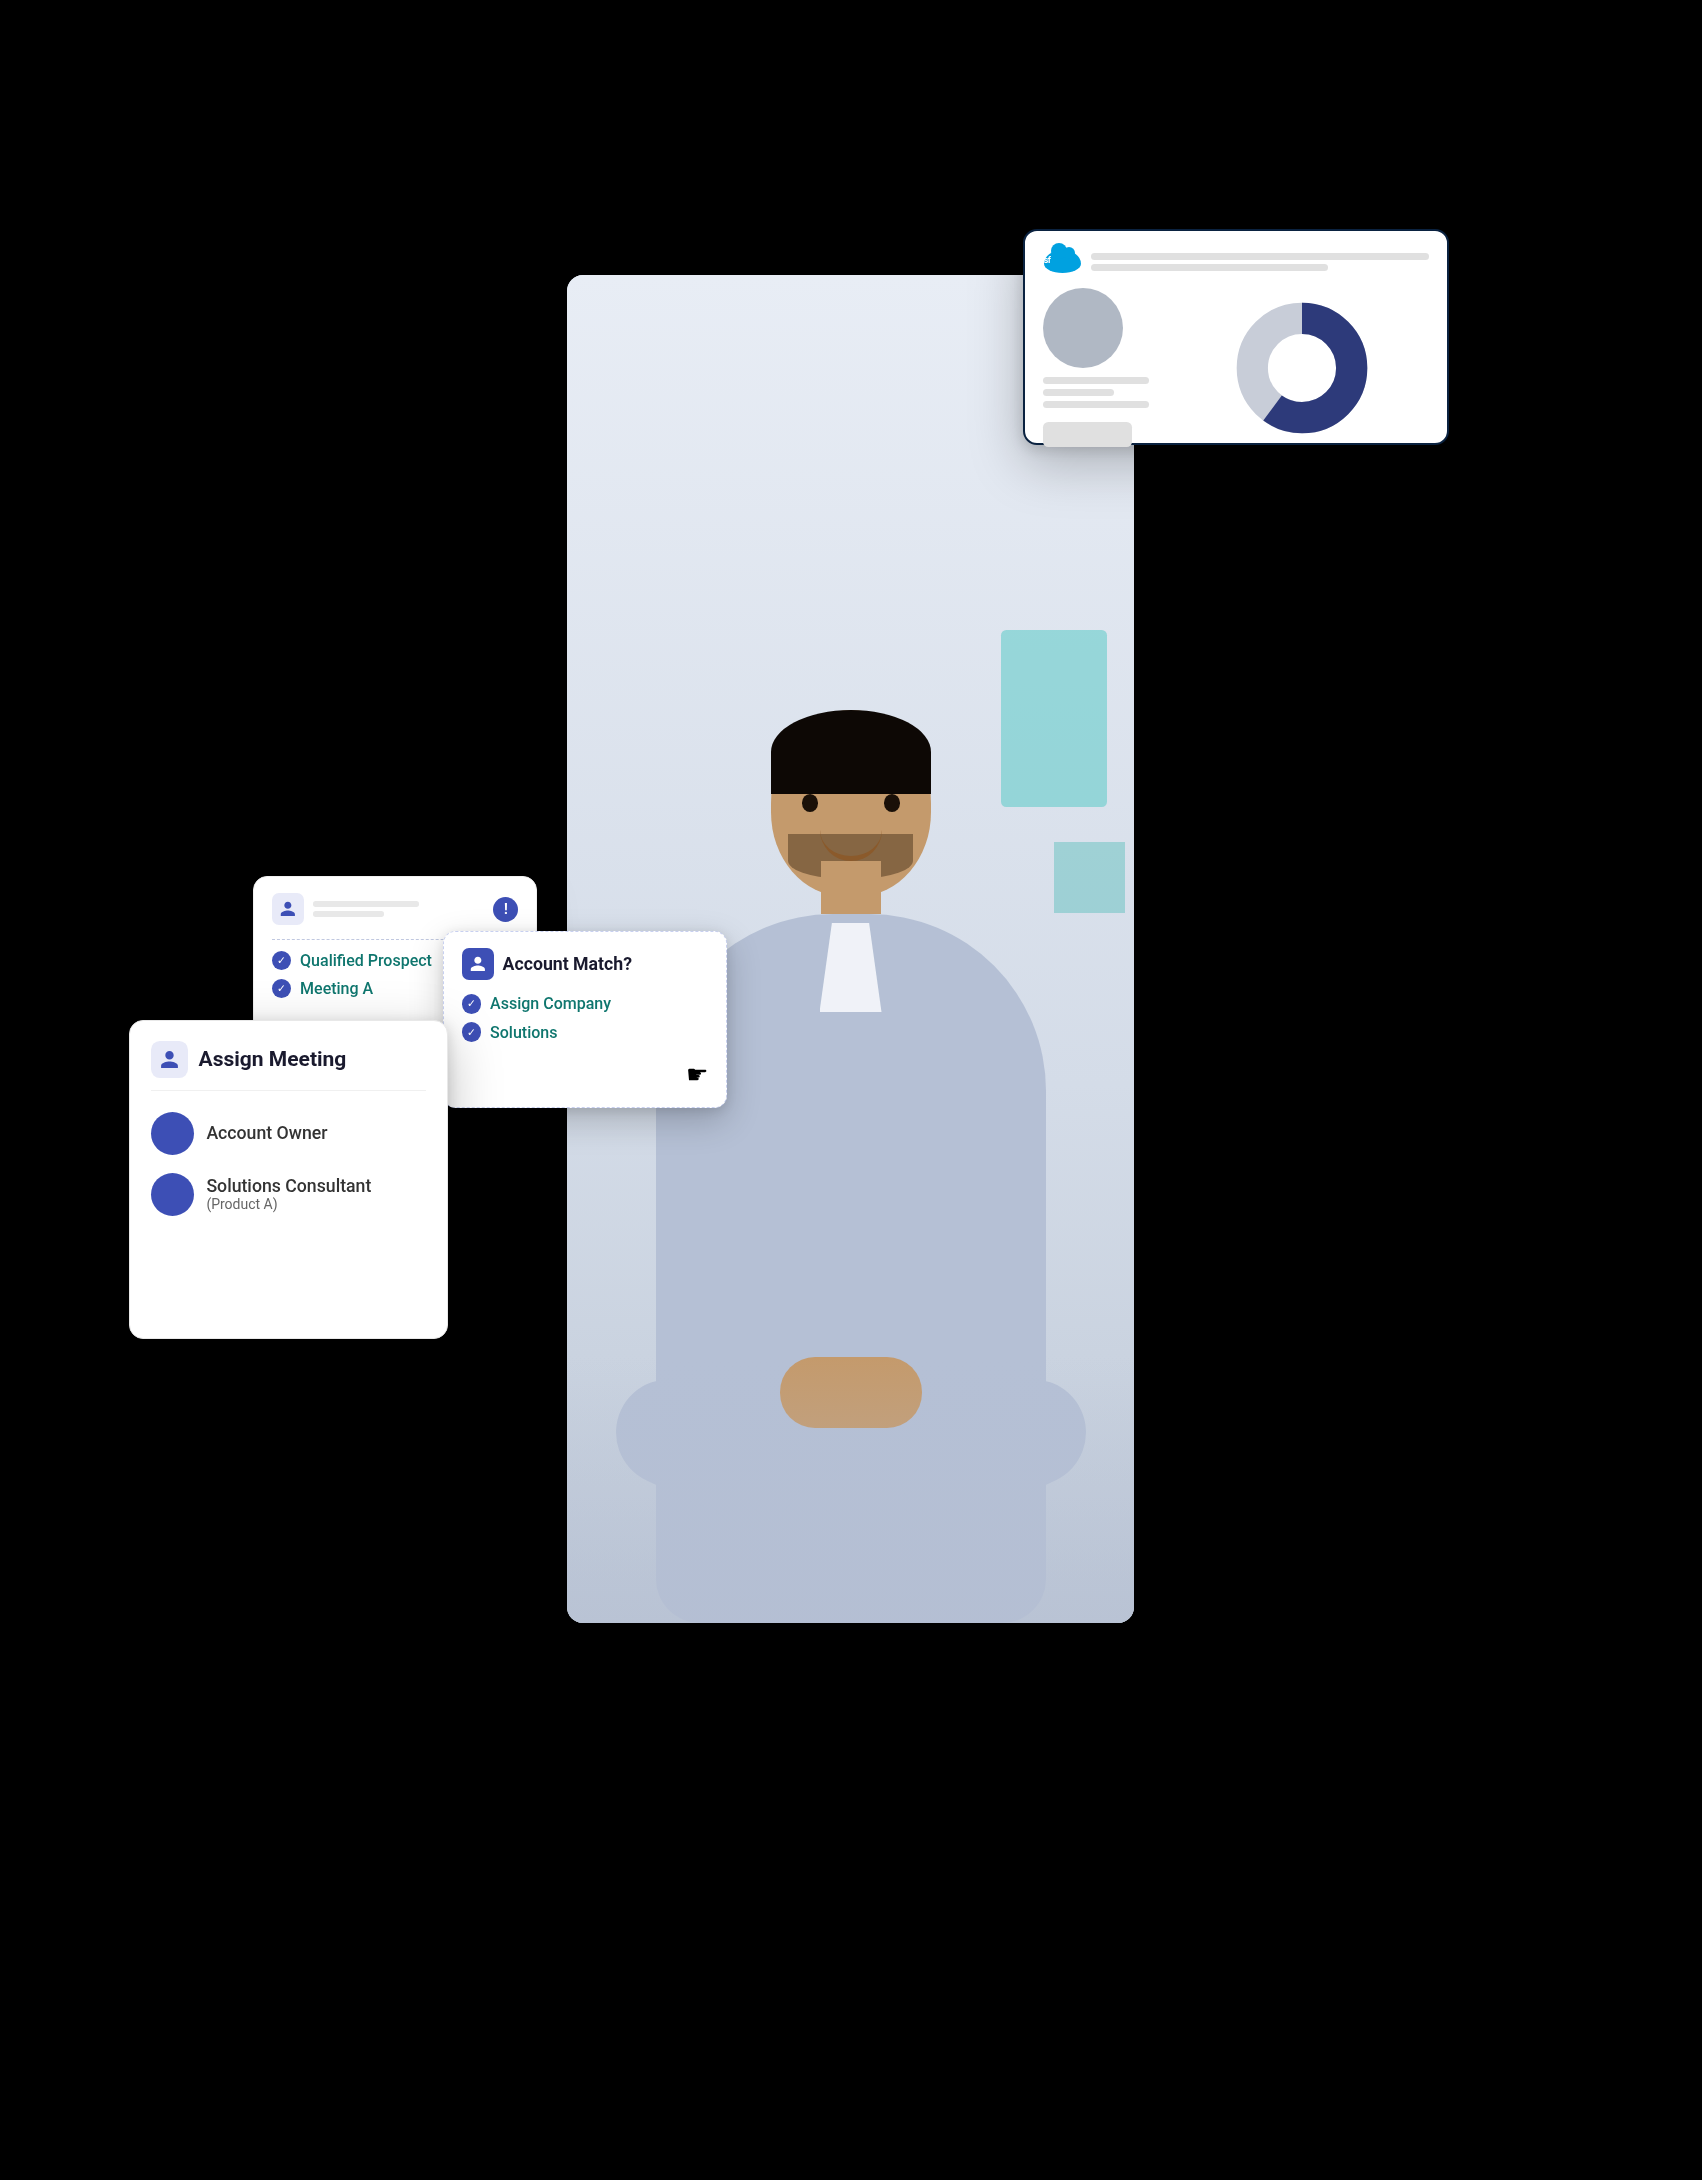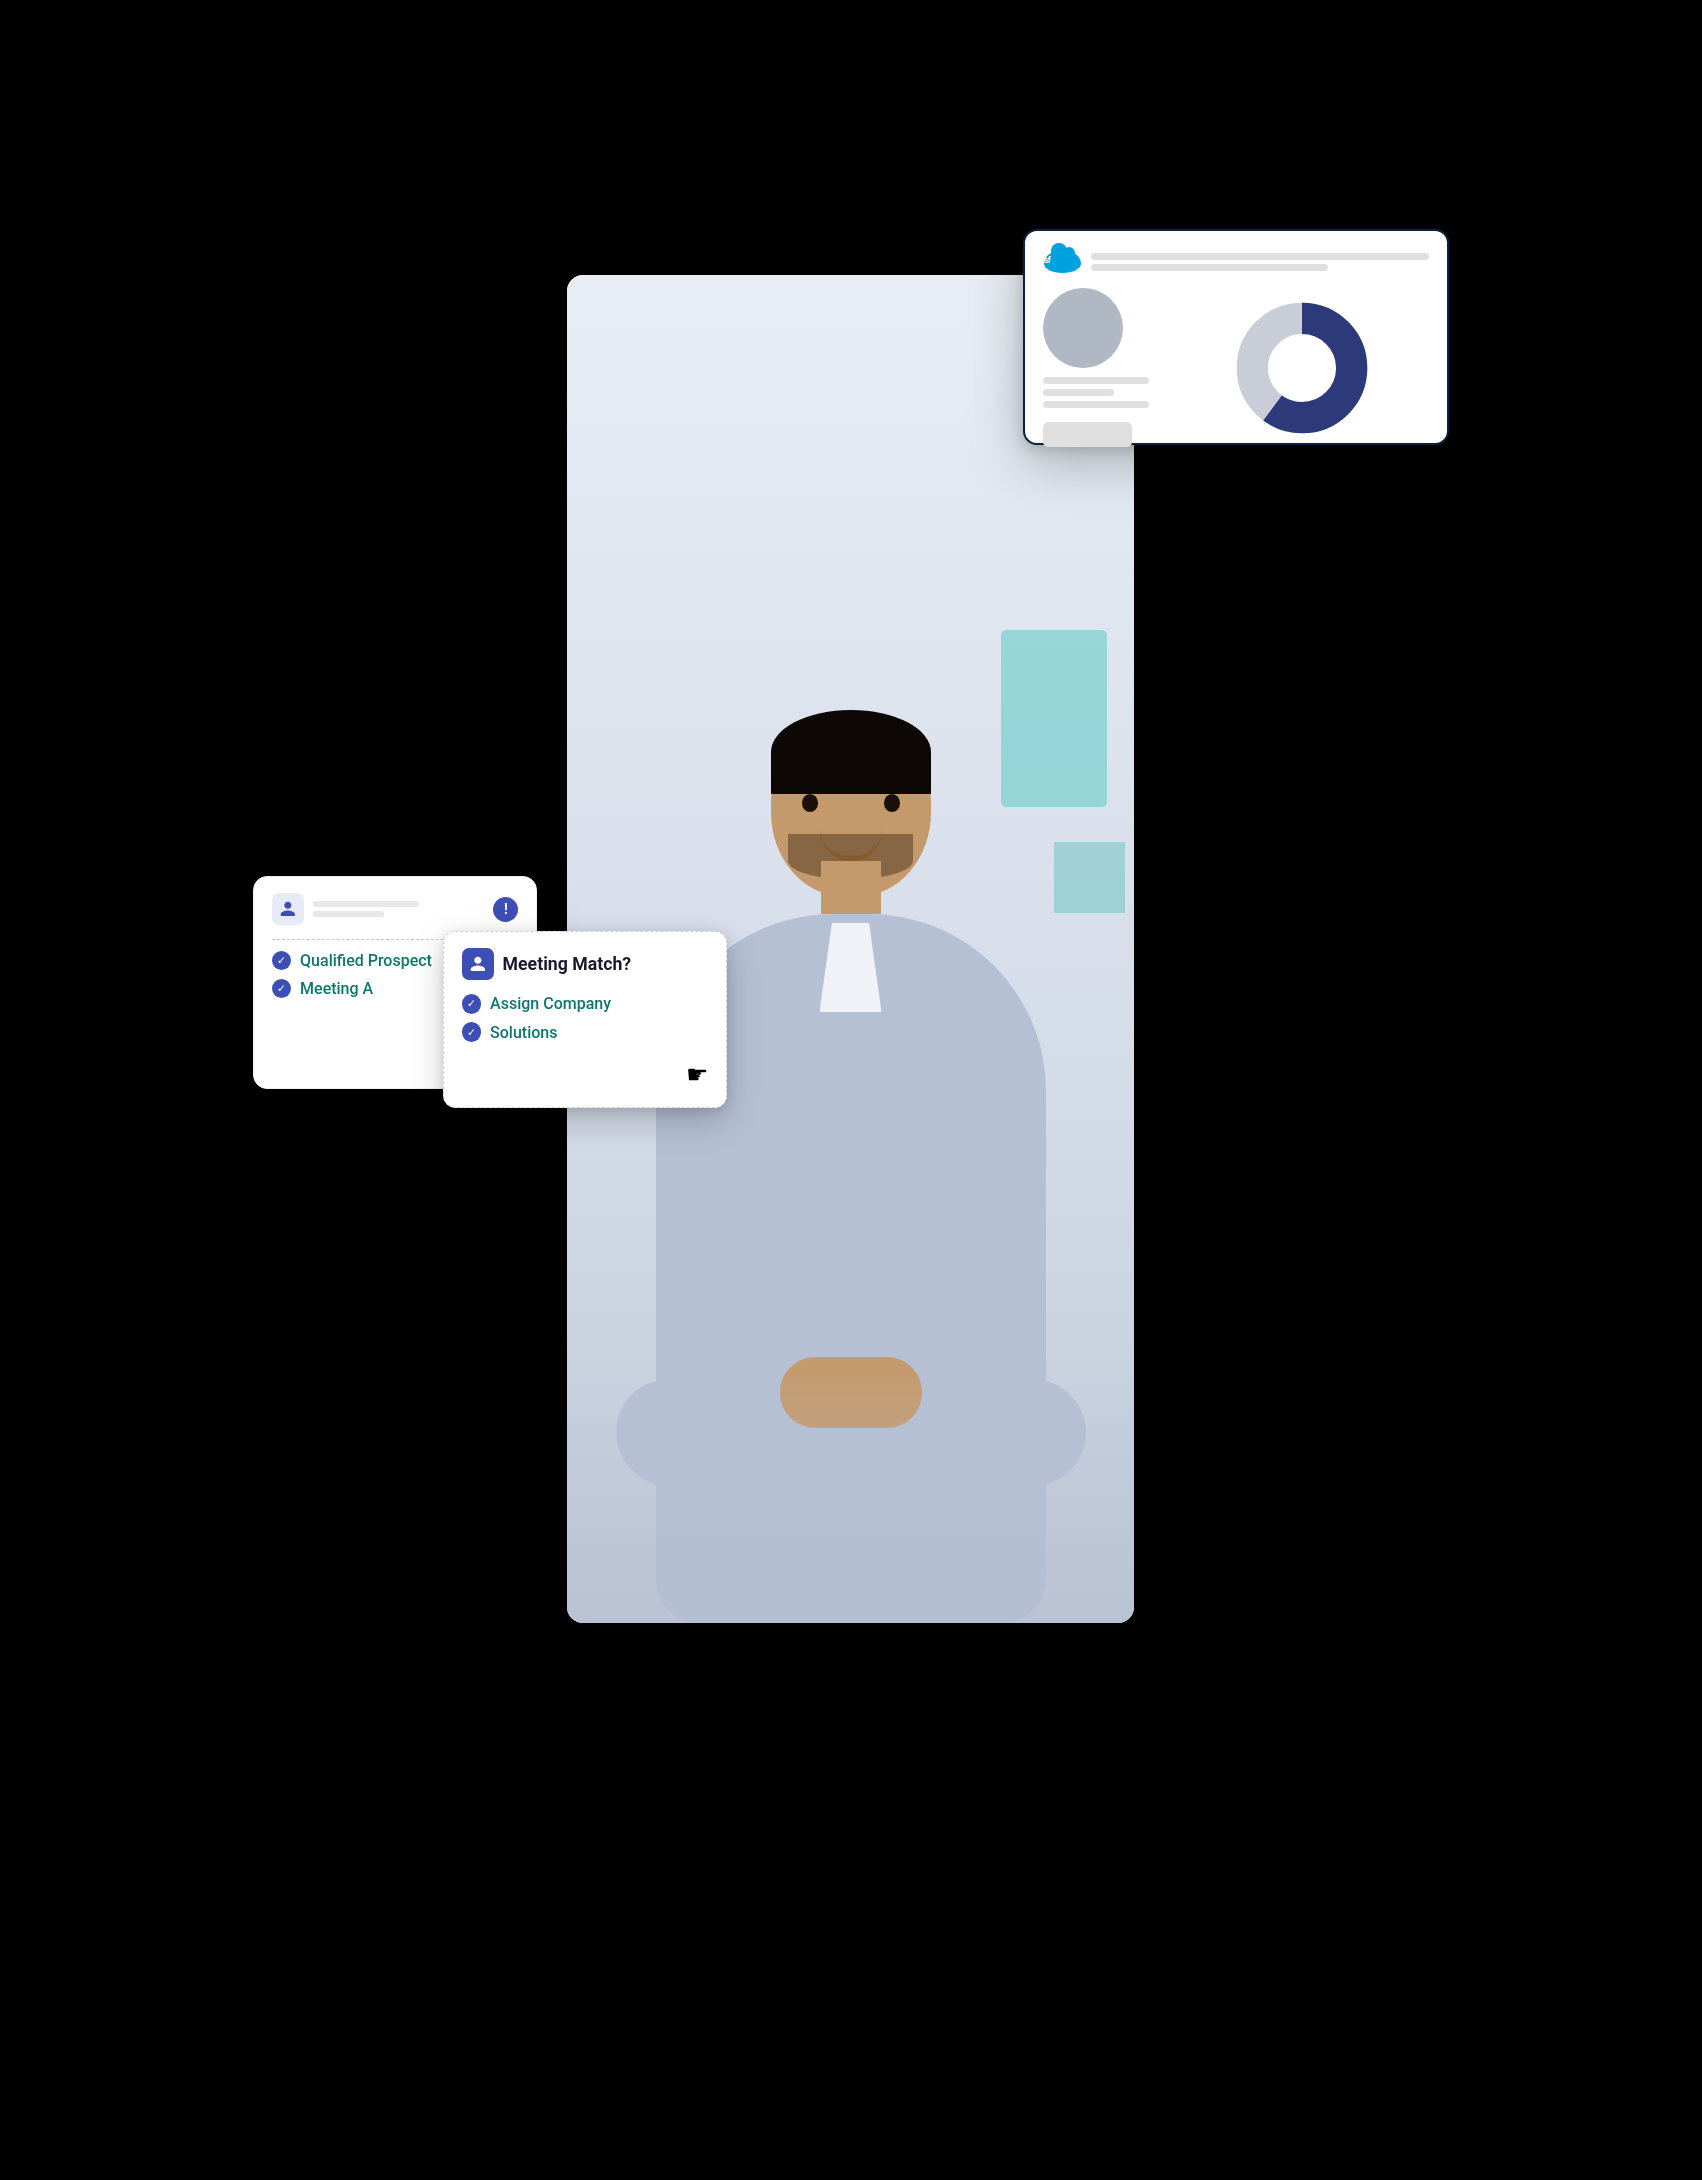--- a/index.html
+++ b/index.html
@@ -655,32 +655,55 @@
     </div>
   </div>
 
   <div class="account-match-card">
     <div class="account-match-header">
       <div class="account-icon">
         <svg width="17.7" height="17.7" viewBox="0 0 24 24" fill="white">
           <path d="M12 12c2.7 0 4.8-2.1 4.8-4.8S14.7 2.4 12 2.4 7.2 4.5 7.2 7.2 9.3 12 12 12zm0 2.4c-3.2 0-9.6 1.6-9.6 4.8v2.4h19.2v-2.4c0-3.2-6.4-4.8-9.6-4.8z"></path>
         </svg>
       </div>
-      <span class="account-match-title">Meeting Match?</span>
+      <span class="account-match-title">Account Match?</span>
     </div>
     <div class="check-item">
       <div class="check-icon">
         <span>✓</span>
       </div>
       <span class="check-label">Assign Company</span>
     </div>
     <div class="check-item">
       <div class="check-icon">
         <span>✓</span>
       </div>
       <span class="check-label">Solutions</span>
     </div>
     <div class="cursor-icon">☛</div>
   </div>
 
+  <div class="assign-meeting-card">
+    <div class="assign-meeting-header">
+      <div class="person-icon-lg">
+        <svg width="21" height="21" viewBox="0 0 24 24" fill="#3d4fb5">
+          <path d="M12 12c2.7 0 4.8-2.1 4.8-4.8S14.7 2.4 12 2.4 7.2 4.5 7.2 7.2 9.3 12 12 12zm0 2.4c-3.2 0-9.6 1.6-9.6 4.8v2.4h19.2v-2.4c0-3.2-6.4-4.8-9.6-4.8z"></path>
+        </svg>
+      </div>
+      <span class="assign-meeting-title">Assign Meeting</span>
+    </div>
+    <div class="attendee-item">
+      <div class="attendee-avatar"></div>
+      <div>
+        <div class="attendee-name">Account Owner</div>
+      </div>
+    </div>
+    <div class="attendee-item">
+      <div class="attendee-avatar"></div>
+      <div>
+        <div class="attendee-name">Solutions Consultant</div>
+        <div class="attendee-subtitle">(Product A)</div>
+      </div>
+    </div>
+  </div>
 
 </div>
 
 
 </body></html>

